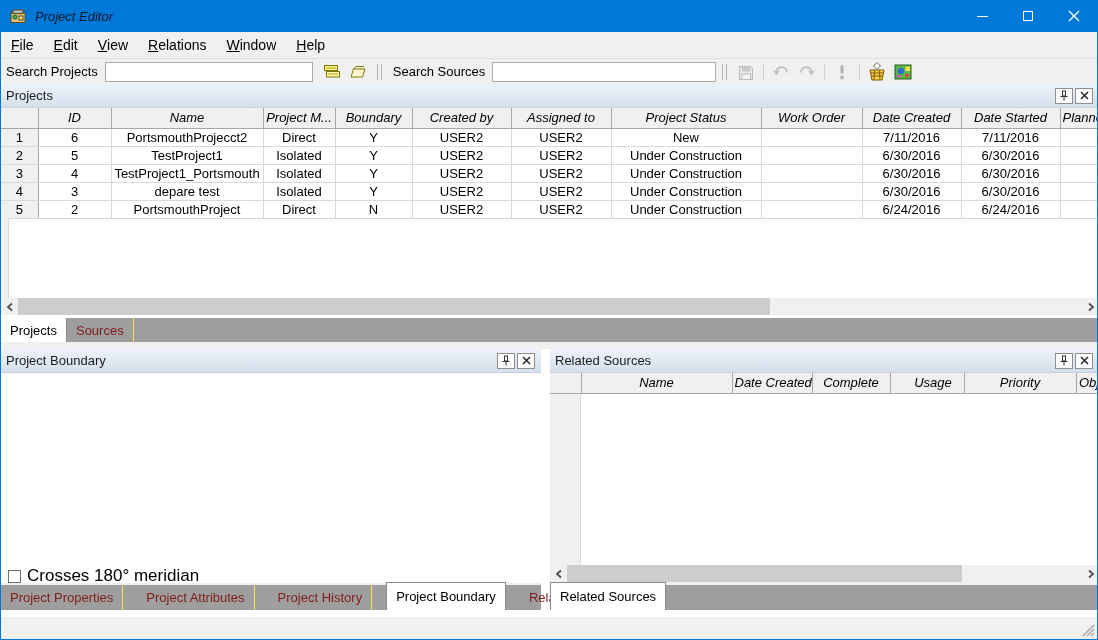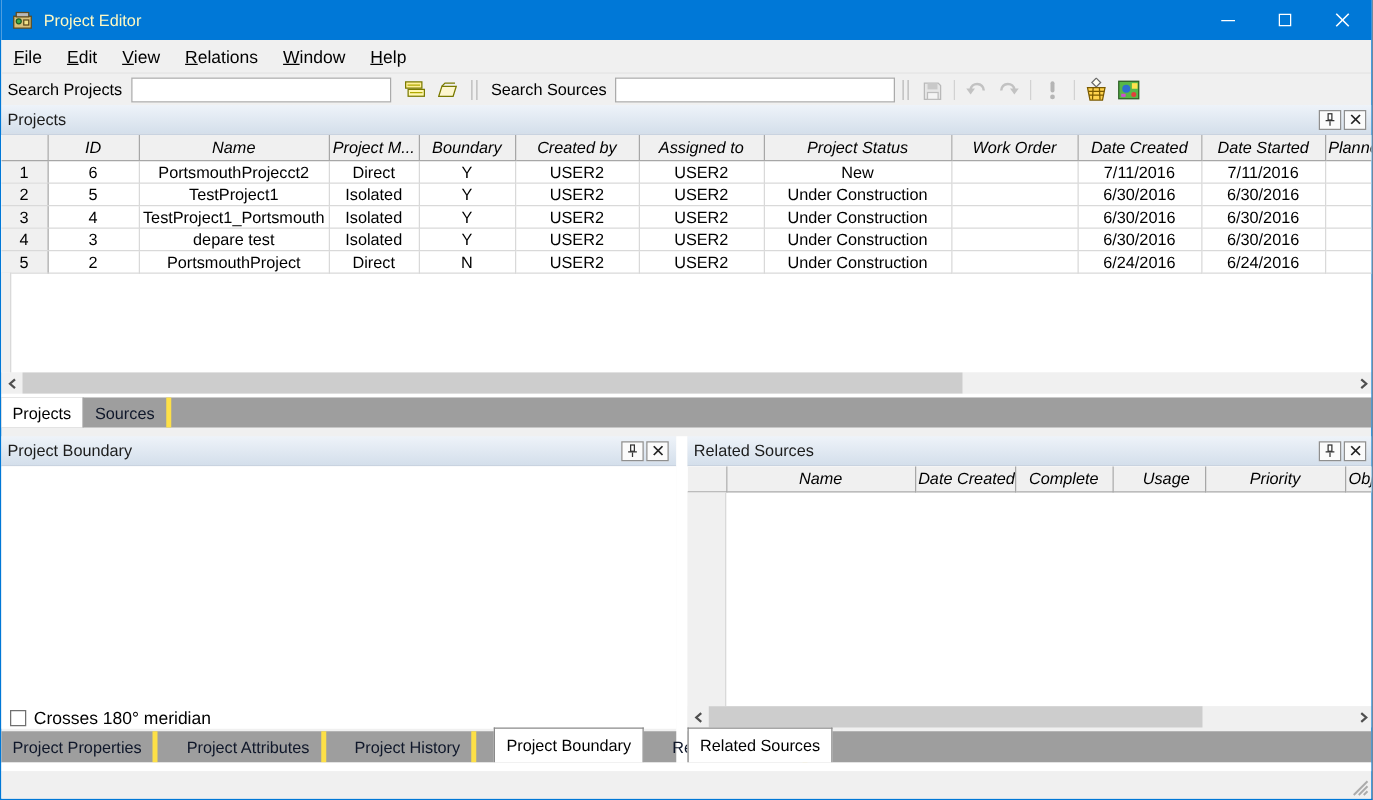--- a/index.html
+++ b/index.html
@@ -5,21 +5,21 @@
   * { box-sizing: border-box; margin: 0; padding: 0; }
   html,body { background:#444; }
   body { font-family:"Liberation Sans", sans-serif; }
   .window{
     position:relative; width:1098px; height:640px; background:#f0f0f0;
     border-left:1px solid #0078d7; border-right:1px solid #0078d7; border-bottom:1px solid #0078d7;
     overflow:hidden;
   }
   
   .titlebar{ position:absolute; left:0; top:0; width:100%; height:32px; background:#0078d7;
-    display:flex; align-items:center; color:#fef9c3; }
+    display:flex; align-items:center; color:#0f172a;font-style:italic; }
   .titlebar .app-ico{ margin-left:9px; width:16px; height:16px; }
   .titlebar .title{ margin-left:9px; font-size:13px; }
   .cap-btns{ margin-left:auto; display:flex; height:100%; }
   .cap-btn{ width:46px; height:32px; display:flex; align-items:center; justify-content:center; cursor:default; }
   .g-min{ width:11px; height:1px; background:#fff; }
   .g-max{ width:10px; height:10px; border:1px solid #fff; }
   
   .menubar{ position:absolute; left:0; top:32px; width:100%; height:27px; background:#f0f0f0;
     display:flex; align-items:center; border-bottom:1px solid #e2e2e2; }
   .menu-item{ padding:0 10px; font-size:14px; color:#000; height:100%; display:flex; align-items:center; }
@@ -53,26 +53,26 @@
   table.grid td{ height:18px; border-right:1px solid #d9d9d9; border-bottom:1px solid #d9d9d9; color:#000; }
   table.grid td.rowhead{ background:#f0f0f0; border-right:1px solid #a7a7a7; }
   .grid-viewport{ position:absolute; overflow:hidden; background:#fff; }
   .left-strip{ position:absolute; background:#f0f0f0; border-right:1px solid #d9d9d9; }
   
   .hscroll{ position:absolute; height:17px; background:#f0f0f0; }
   .hs-arrow{ position:absolute; top:0; width:17px; height:17px; display:flex; align-items:center; justify-content:center; }
   .hs-thumb{ position:absolute; top:0; height:17px; background:#cdcdcd; }
   
   .tabstrip{ position:absolute; background:#9e9e9e; display:flex; align-items:stretch; }
-  .tabstrip .tab{ color:#0f172a; font-size:13px; padding:0 9px; display:flex; align-items:center;
-    border-right:4px solid #fde047; white-space:nowrap; }
+  .tabstrip .tab{ color:#7f1d1d; font-size:13px; padding:0 9px; display:flex; align-items:center;
+    border-right:1px solid #fde047; white-space:nowrap; }
   .tabstrip .tab.active{ background:#fff; color:#000; border-right:1px solid #8a8a8a; }
   .tabstrip.bottom .tab.active{ margin-top:-3px; border:1px solid #8a8a8a; border-bottom:none; }
   
-  .checkbox-row{ position:absolute; display:flex; align-items:center; font-size:14px; }
+  .checkbox-row{ position:absolute; display:flex; align-items:center; font-size:17px; }
   .checkbox{ width:13px; height:13px; border:1px solid #707070; background:#fff; margin-right:6px; }
   .statusbar{ position:absolute; left:0; bottom:0; width:100%; height:22px; background:#f0f0f0; }
   .white-band{ position:absolute; background:#fff; }
   .grip-corner{ position:absolute; right:2px; bottom:2px; }
 </style>
 </head>
 <body>
 
 <div class="window">
 

